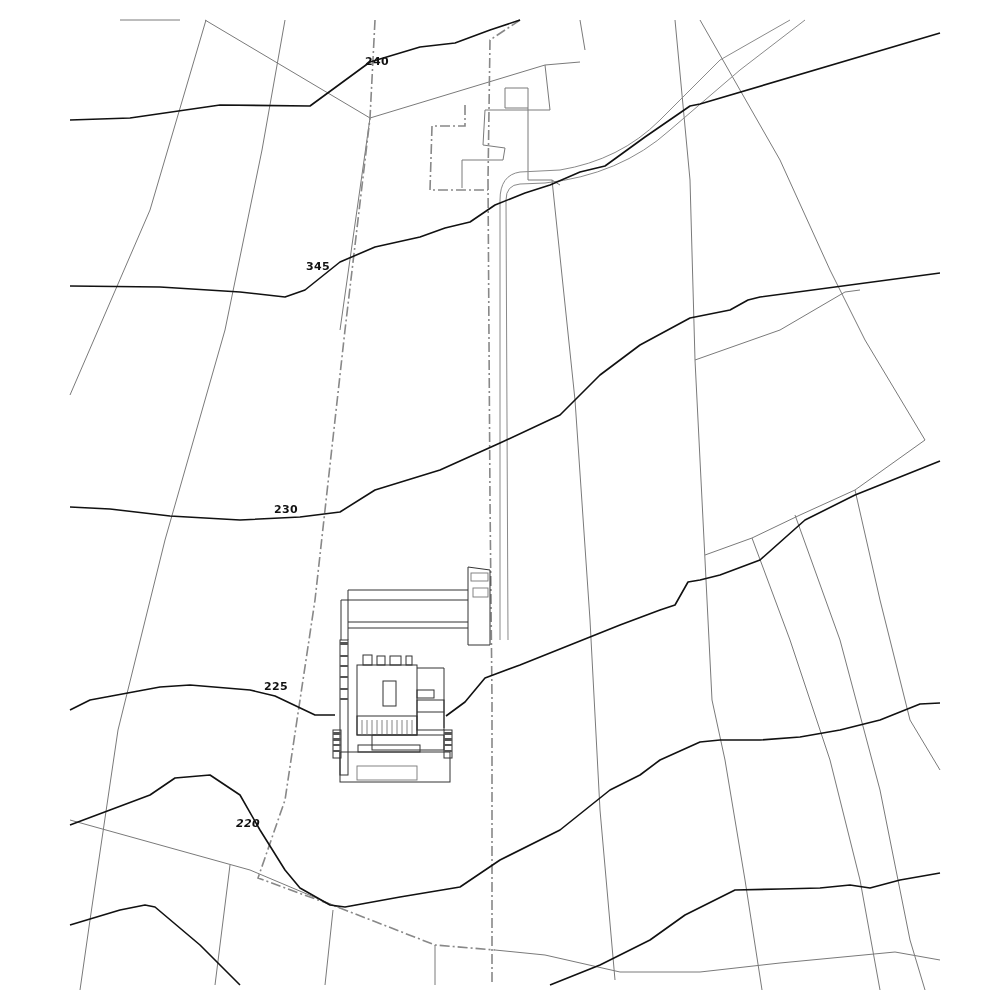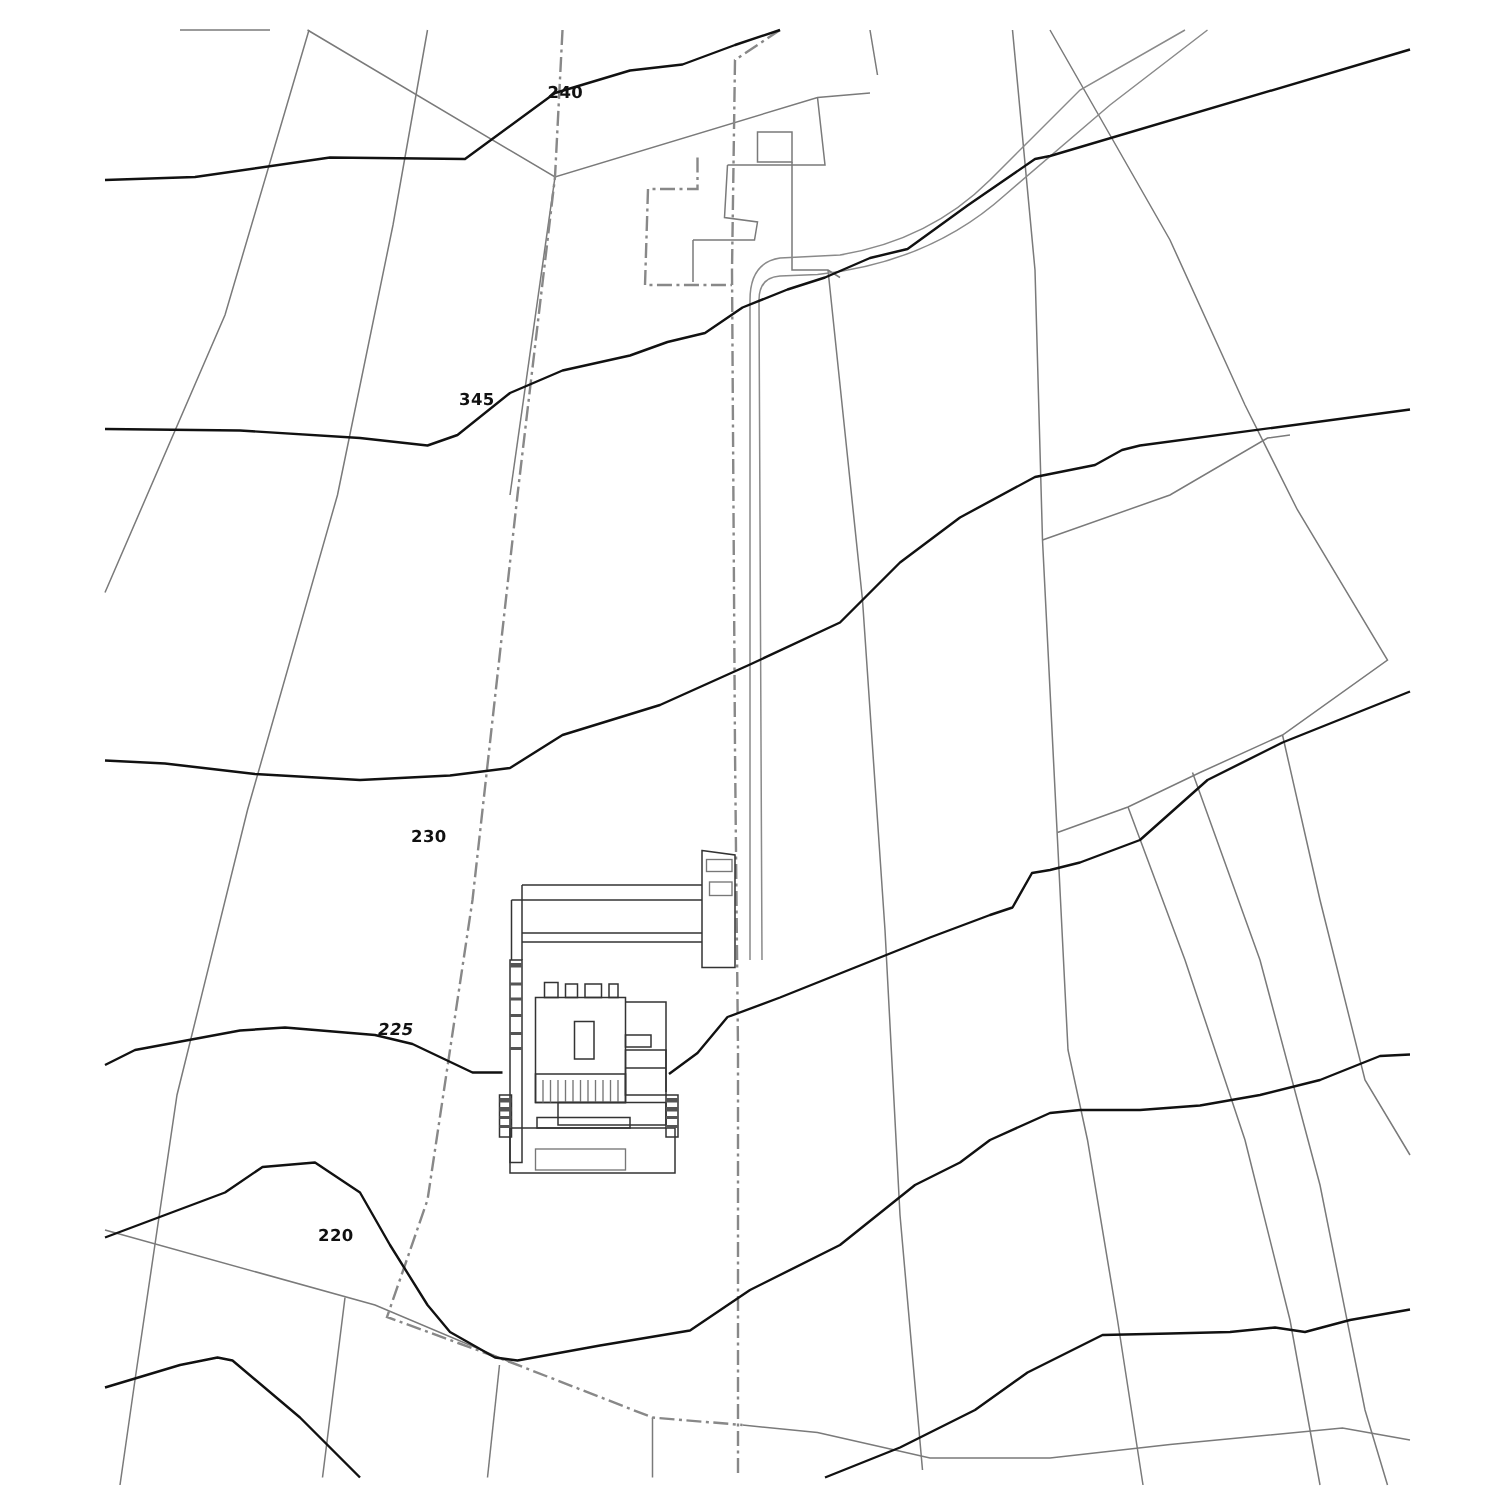--- a/index.html
+++ b/index.html
@@ -116,15 +116,15 @@
     <rect class="bld" x="444" y="730" width="8" height="28"></rect>
     <rect class="hatch" x="444" y="732" width="8" height="3"></rect>
     <rect class="hatch" x="444" y="738" width="8" height="3"></rect>
     <rect class="hatch" x="444" y="744" width="8" height="2"></rect>
     <rect class="hatch" x="444" y="750" width="8" height="2"></rect>
   </g>
 </svg>
 
 <div class="contour-label" style="left:333px; top:55px;margin-left:32px;">240</div>
 <div class="contour-label" style="left:306px; top:260px;">345</div>
-<div class="contour-label" style="left:274px; top:503px;margin-top:48px;">230</div>
-<div class="contour-label" style="left:252px; top:680px;font-style:italic;">225</div>
-<div class="contour-label" style="left:212px; top:817px;">220</div>
+<div class="contour-label" style="left:274px; top:503px;">230</div>
+<div class="contour-label" style="left:264px; top:680px;">225</div>
+<div class="contour-label" style="left:236px; top:817px;font-style:italic;">220</div>
 
 </body></html>

